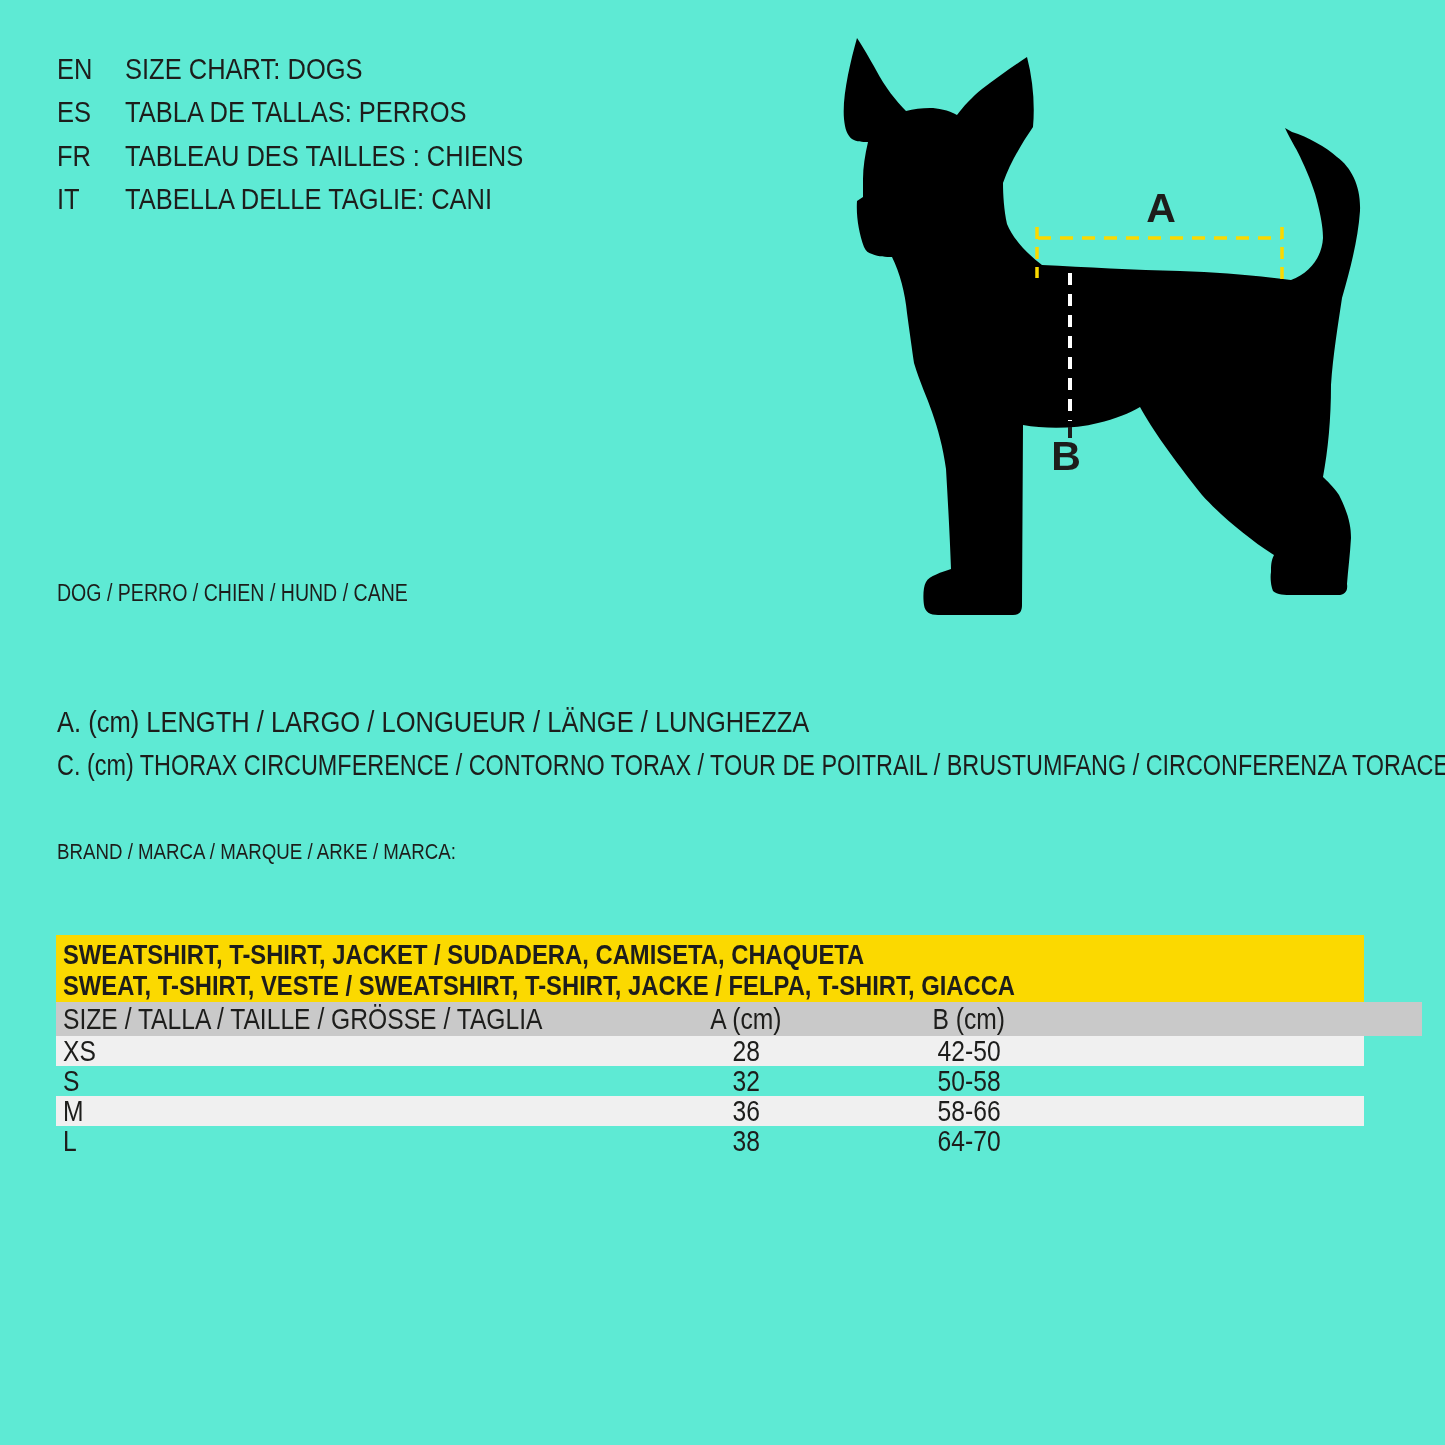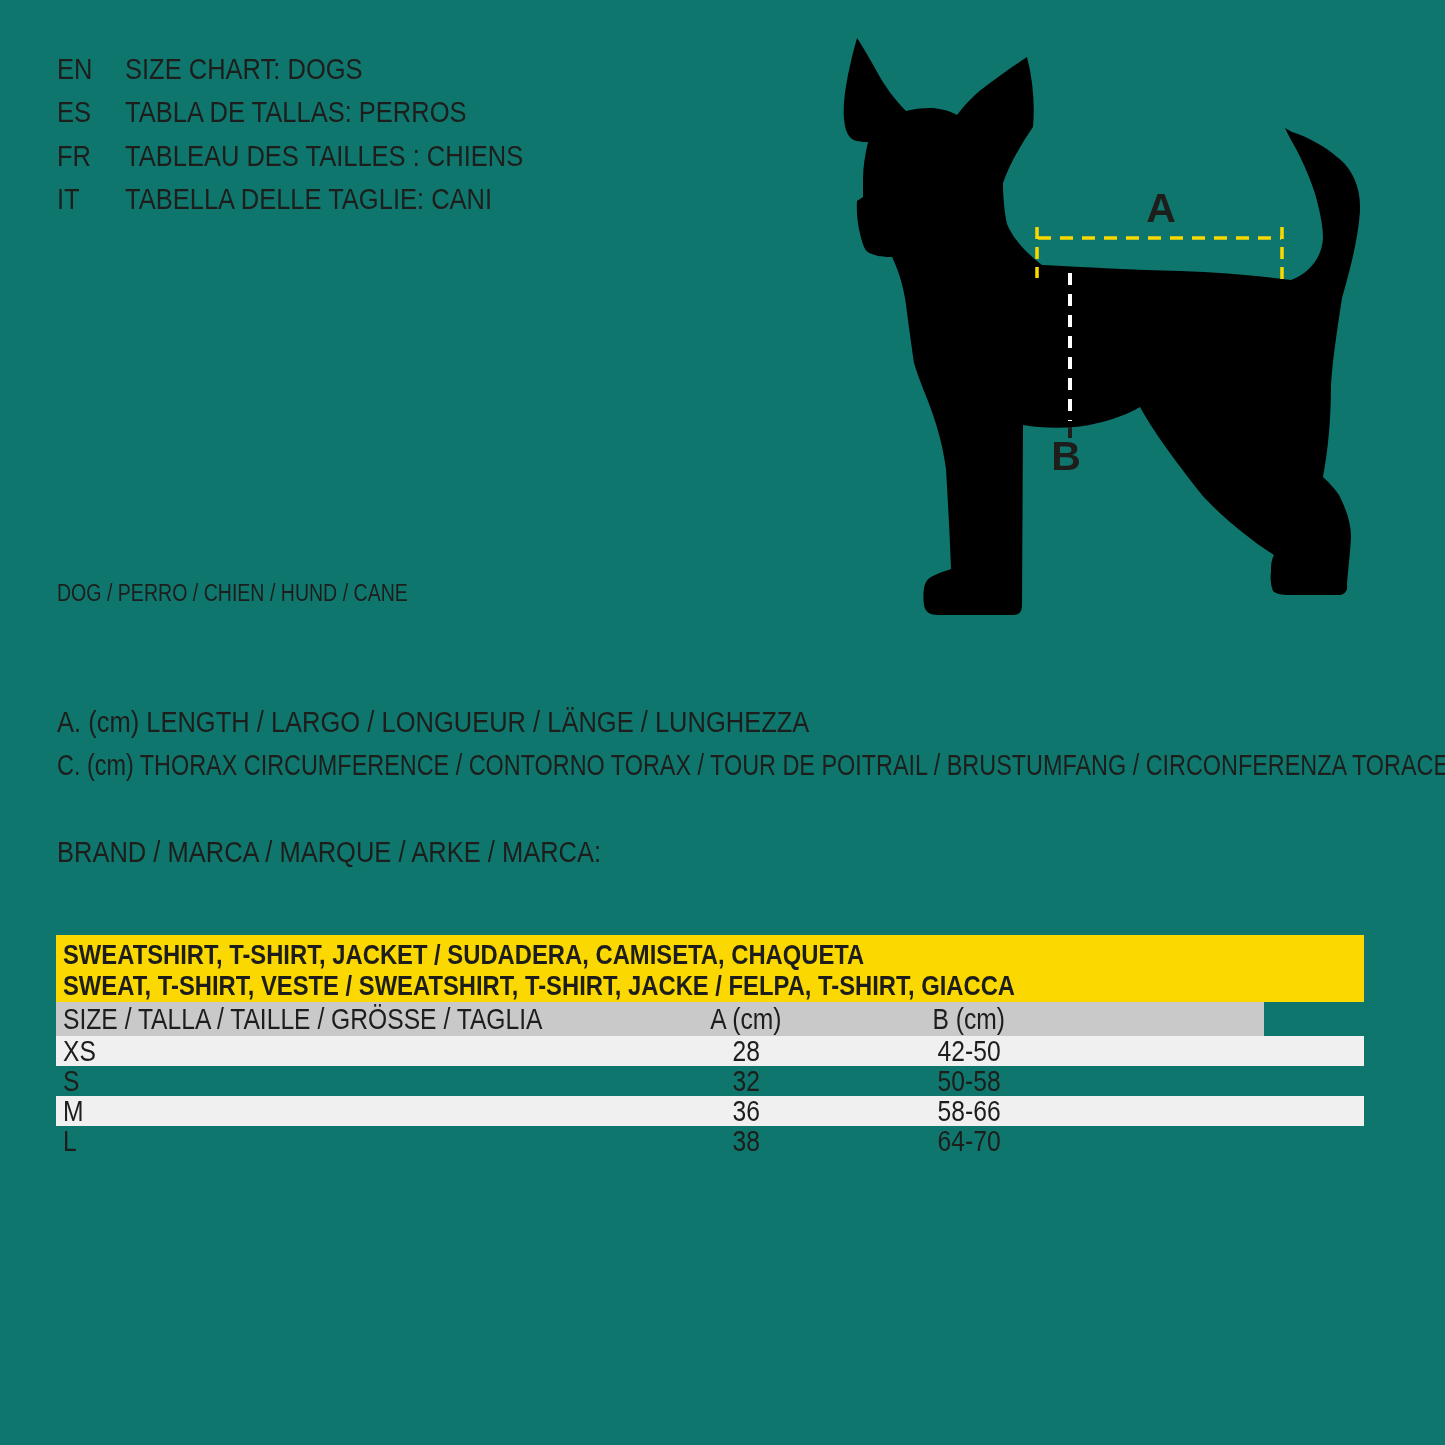--- a/index.html
+++ b/index.html
@@ -1,20 +1,20 @@
 <!DOCTYPE html>
 <html><head>
 <meta charset="utf-8">
 <style>
   html, body { margin: 0; padding: 0; background: #ffffff; }
   #canvas {
     position: relative;
     width: 1445px;
     height: 1445px;
-    background: #0f766e;
+    background: #5eead4;
     overflow: hidden;
     font-family: "Liberation Sans", "DejaVu Sans", sans-serif;
     color: #1d1d1b;
   }
   .sx  { display: inline-block; transform: scaleX(0.85); transform-origin: 0 50%; white-space: nowrap; }
   .sxc { display: inline-block; transform: scaleX(0.85); transform-origin: 50% 50%; white-space: nowrap; }
   .sxl { display: inline-block; transform: scaleX(0.78); transform-origin: 0 50%; white-space: nowrap; }
 
   
   .lang-block { position: absolute; left: 57px; top: 47px; }
@@ -23,32 +23,32 @@
 
   
   .dog-figure { position: absolute; left: 830px; top: 25px; width: 580px; height: 600px; }
   .measure-label { font-size: 41px; font-weight: bold; }
 
   .dog-caption { position: absolute; left: 57px; top: 578px; font-size: 23px; line-height: 30px; }
 
   
   .legend-a { position: absolute; left: 57px; top: 706px; font-size: 30px; line-height: 31px; }
   .legend-c { position: absolute; left: 57px; top: 749px; font-size: 30px; line-height: 31px; }
-  .brand-line { position: absolute; left: 57px; top: 836px; font-size: 30px; line-height: 31px; }
+  .brand-line { position: absolute; left: 57px; top: 836px; font-size: 22px; line-height: 31px; }
 
   
   .banner {
     position: absolute; left: 56px; top: 935px; width: 1308px; height: 67px;
     background: #fbd900; box-sizing: border-box; padding: 4px 0 16px 7px;
   }
   .banner-line { font-size: 28px; font-weight: bold; line-height: 31px; }
 
   
   .thead {
-    position: absolute; left: 56px; top: 1002px; width: 1208px; height: 34px;
+    position: absolute; left: 56px; top: 1002px; width: 1366px; height: 34px;
     background: #c9c9c9; font-size: 29px;
   }
   .tbody { position: absolute; left: 56px; top: 1036px; width: 1308px; }
   .trow { position: relative; height: 30px; font-size: 29px; }
   .trow.stripe { background: #f0f0f0; }
   .cell { position: absolute; top: 0; }
   .cell-size { left: 7px;  height: 100%; display: flex; align-items: center; }
   .cell-a { left: 540px; width: 300px; height: 100%; text-align: center;
             display: flex; align-items: center; justify-content: center; }
   .cell-b { left: 763px; width: 300px; height: 100%; text-align: center;

